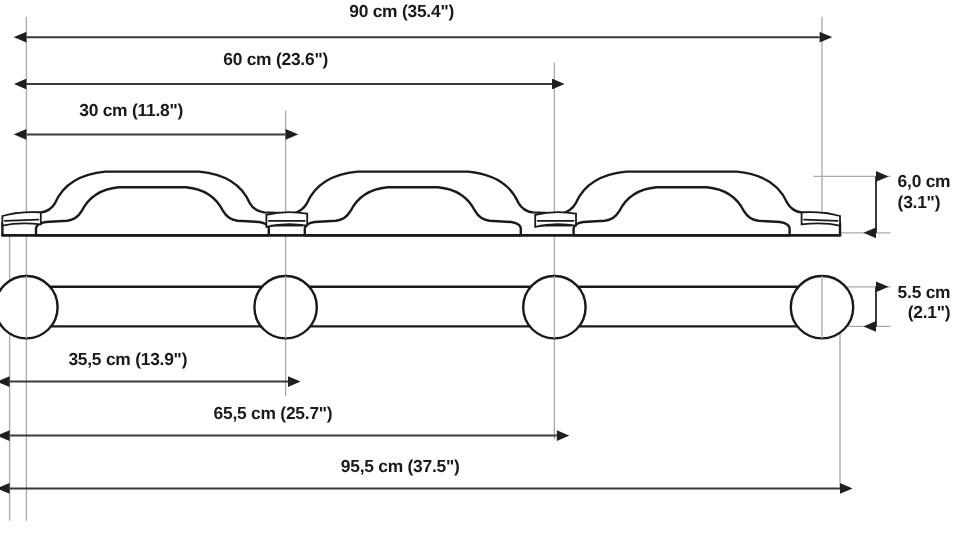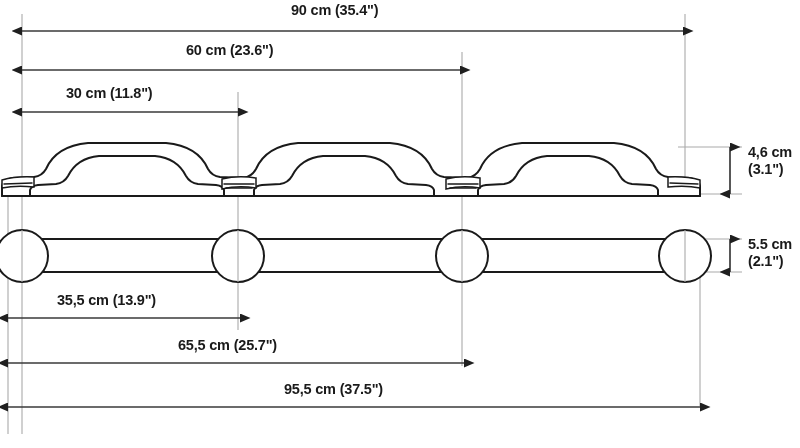--- a/index.html
+++ b/index.html
@@ -216,22 +216,22 @@
 
   <div class="dim-label h" style="left:66px; top:85px;">30 cm (11.8")</div>
 
   <div class="dim-label h" style="left:57px; top:292px;">35,5 cm (13.9")</div>
 
   <div class="dim-label h" style="left:178px; top:337px;">65,5 cm (25.7")</div>
 
   <div class="dim-label h" style="left:284px; top:381px;">95,5 cm (37.5")</div>
 
   <div class="dim-label v" style="left:748px; top:144px;">
-    <span class="ln">4,6 cm</span>
+    <span class="ln">6,0 cm</span>
     <span class="ln">(3.1")</span>
   </div>
 
-  <div class="dim-label v" style="left:748px; top:236px;">
+  <div class="dim-label v" style="left:748px; top:236px;text-align:right;">
     <span class="ln">5.5 cm</span>
     <span class="ln">(2.1")</span>
   </div>
 
 </div>
 
 </body></html>

